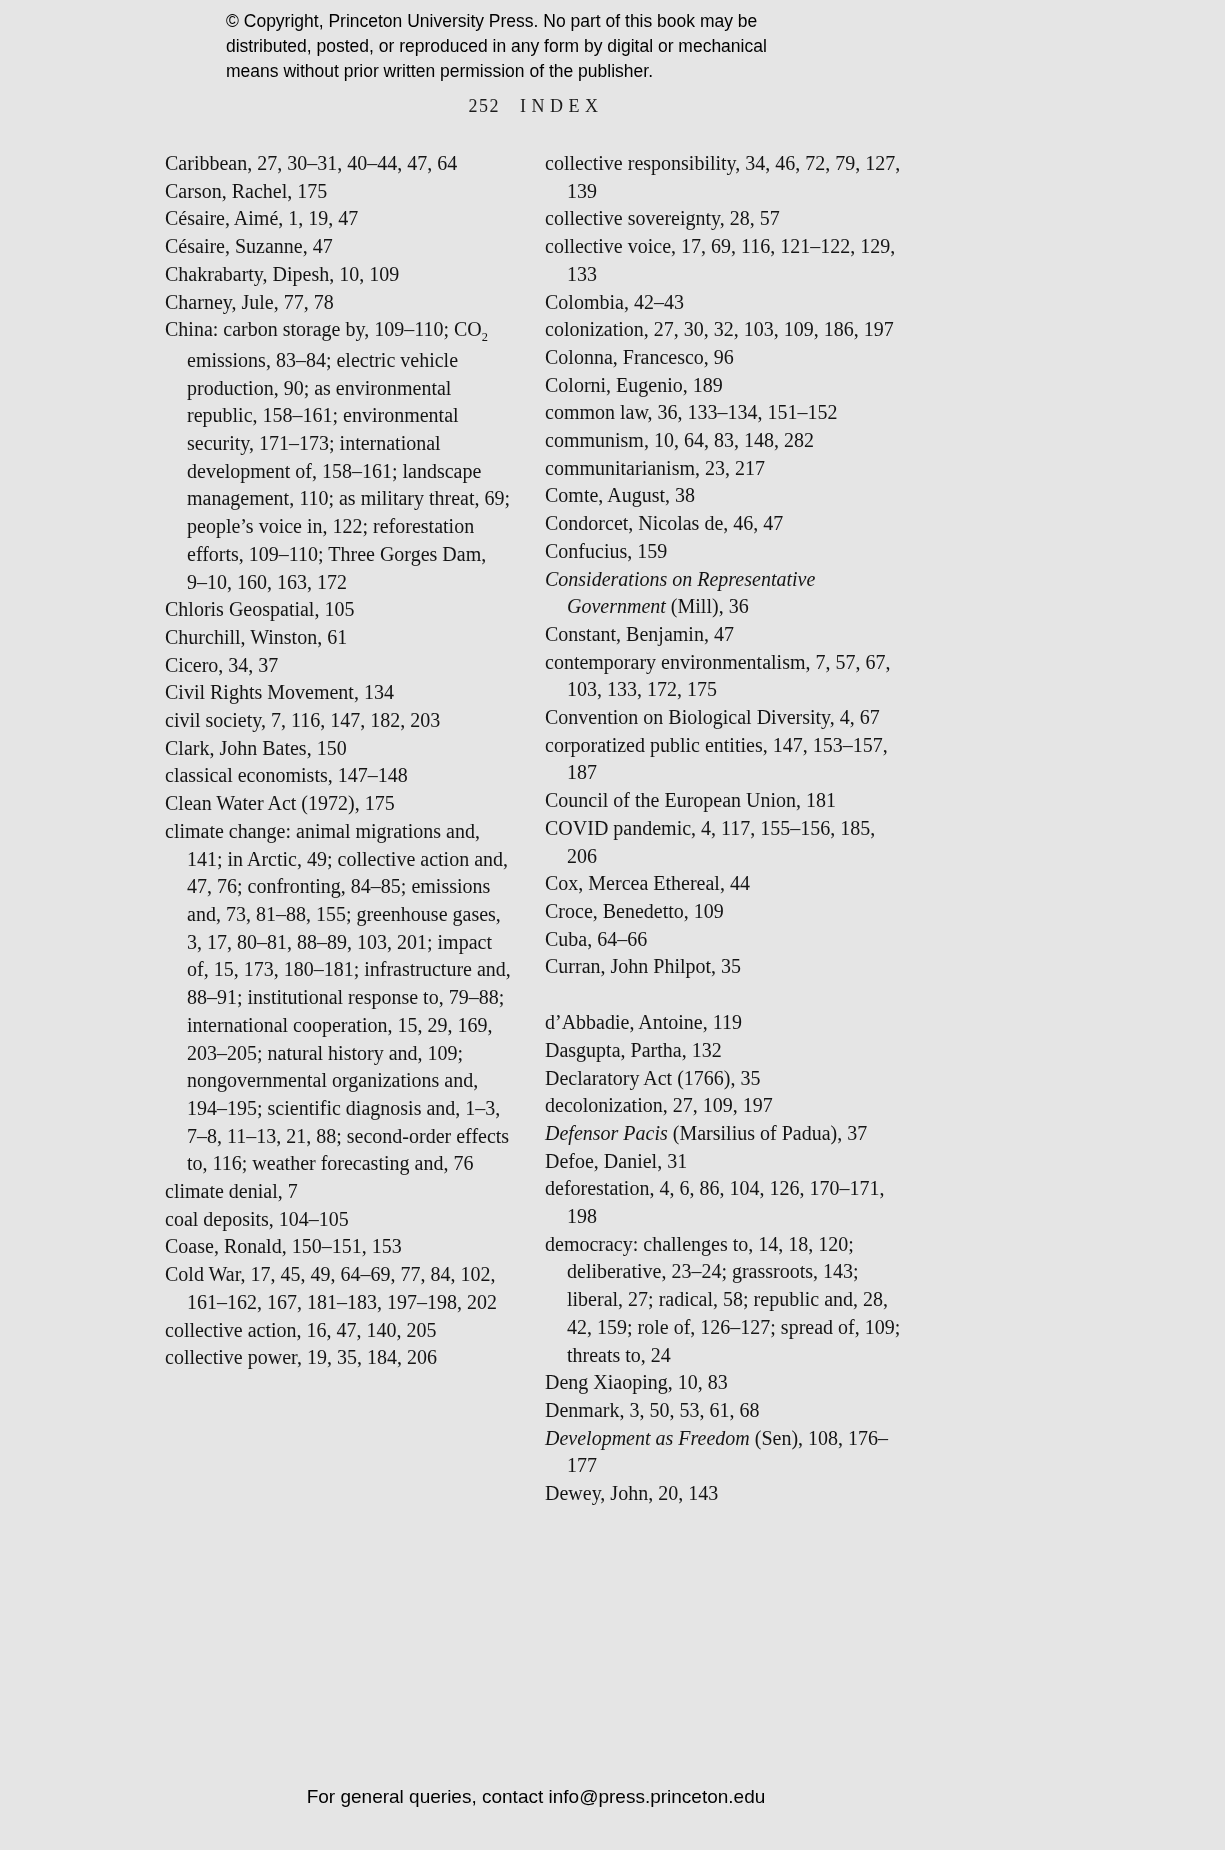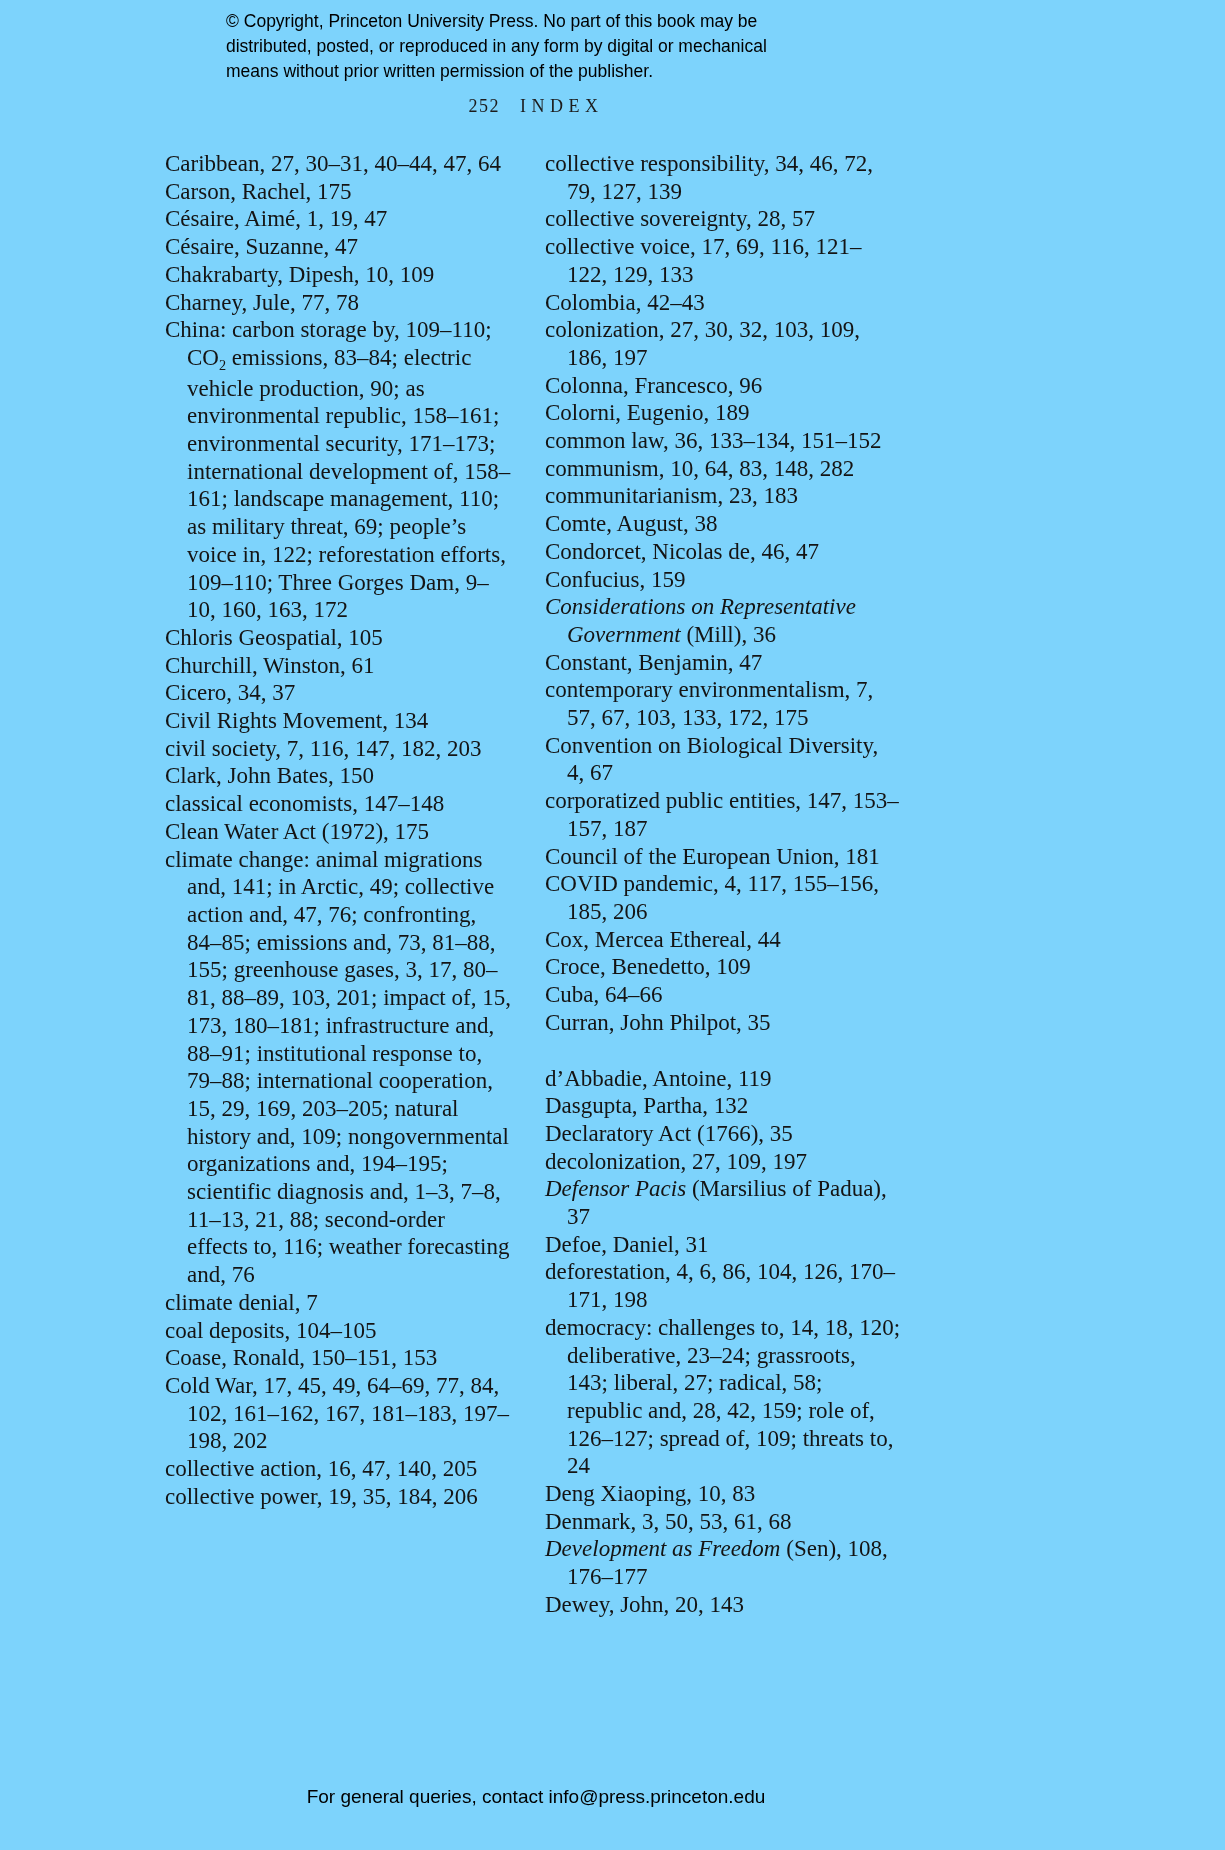--- a/index.html
+++ b/index.html
@@ -8,21 +8,21 @@
     width: 1225px;
     height: 1850px;
     position: relative;
     font-family: "Liberation Serif", serif;
     color: #161616;
     overflow: hidden;
   }
   .page {
     position: absolute;
     inset: 0;
-    background: #7dd3fc;
+    background: #e5e5e5;
   }
   .copyright {
     position: absolute;
     left: 226px;
     top: 9px;
     width: 640px;
     font-family: "Liberation Sans", sans-serif;
     font-size: 17.5px;
     line-height: 25px;
     color: #000000;
@@ -47,21 +47,21 @@
   .columns {
     position: absolute;
     left: 165px;
     top: 150px;
     display: flex;
     align-items: flex-start;
   }
   .col { width: 346px; }
   .col.right { width: 356px; margin-left: 34px; }
   .entry {
-    font-size: 23px;
+    font-size: 20px;
     line-height: 27.7px;
     padding-left: 22px;
     text-indent: -22px;
     color: #141414;
   }
   .entry.gap { margin-top: 28px; }
   .entry i { }
   .entry sub {
     font-size: 0.62em;
     vertical-align: baseline;
@@ -120,21 +120,21 @@
     <div class="col right">
         <div class="entry"><span>collective responsibility, 34, 46, 72, 79, 127, 139</span></div>
         <div class="entry"><span>collective sovereignty, 28, 57</span></div>
         <div class="entry"><span>collective voice, 17, 69, 116, 121–122, 129, 133</span></div>
         <div class="entry"><span>Colombia, 42–43</span></div>
         <div class="entry"><span>colonization, 27, 30, 32, 103, 109, 186, 197</span></div>
         <div class="entry"><span>Colonna, Francesco, 96</span></div>
         <div class="entry"><span>Colorni, Eugenio, 189</span></div>
         <div class="entry"><span>common law, 36, 133–134, 151–152</span></div>
         <div class="entry"><span>communism, 10, 64, 83, 148, 282</span></div>
-        <div class="entry"><span>communitarianism, 23, 183</span></div>
+        <div class="entry"><span>communitarianism, 23, 217</span></div>
         <div class="entry"><span>Comte, August, 38</span></div>
         <div class="entry"><span>Condorcet, Nicolas de, 46, 47</span></div>
         <div class="entry"><span>Confucius, 159</span></div>
         <div class="entry"><i>Considerations on Representative Government</i><span> (Mill), 36</span></div>
         <div class="entry"><span>Constant, Benjamin, 47</span></div>
         <div class="entry"><span>contemporary environmentalism, 7, 57, 67, 103, 133, 172, 175</span></div>
         <div class="entry"><span>Convention on Biological Diversity, 4, 67</span></div>
         <div class="entry"><span>corporatized public entities, 147, 153–157, 187</span></div>
         <div class="entry"><span>Council of the European Union, 181</span></div>
         <div class="entry"><span>COVID pandemic, 4, 117, 155–156, 185, 206</span></div>

